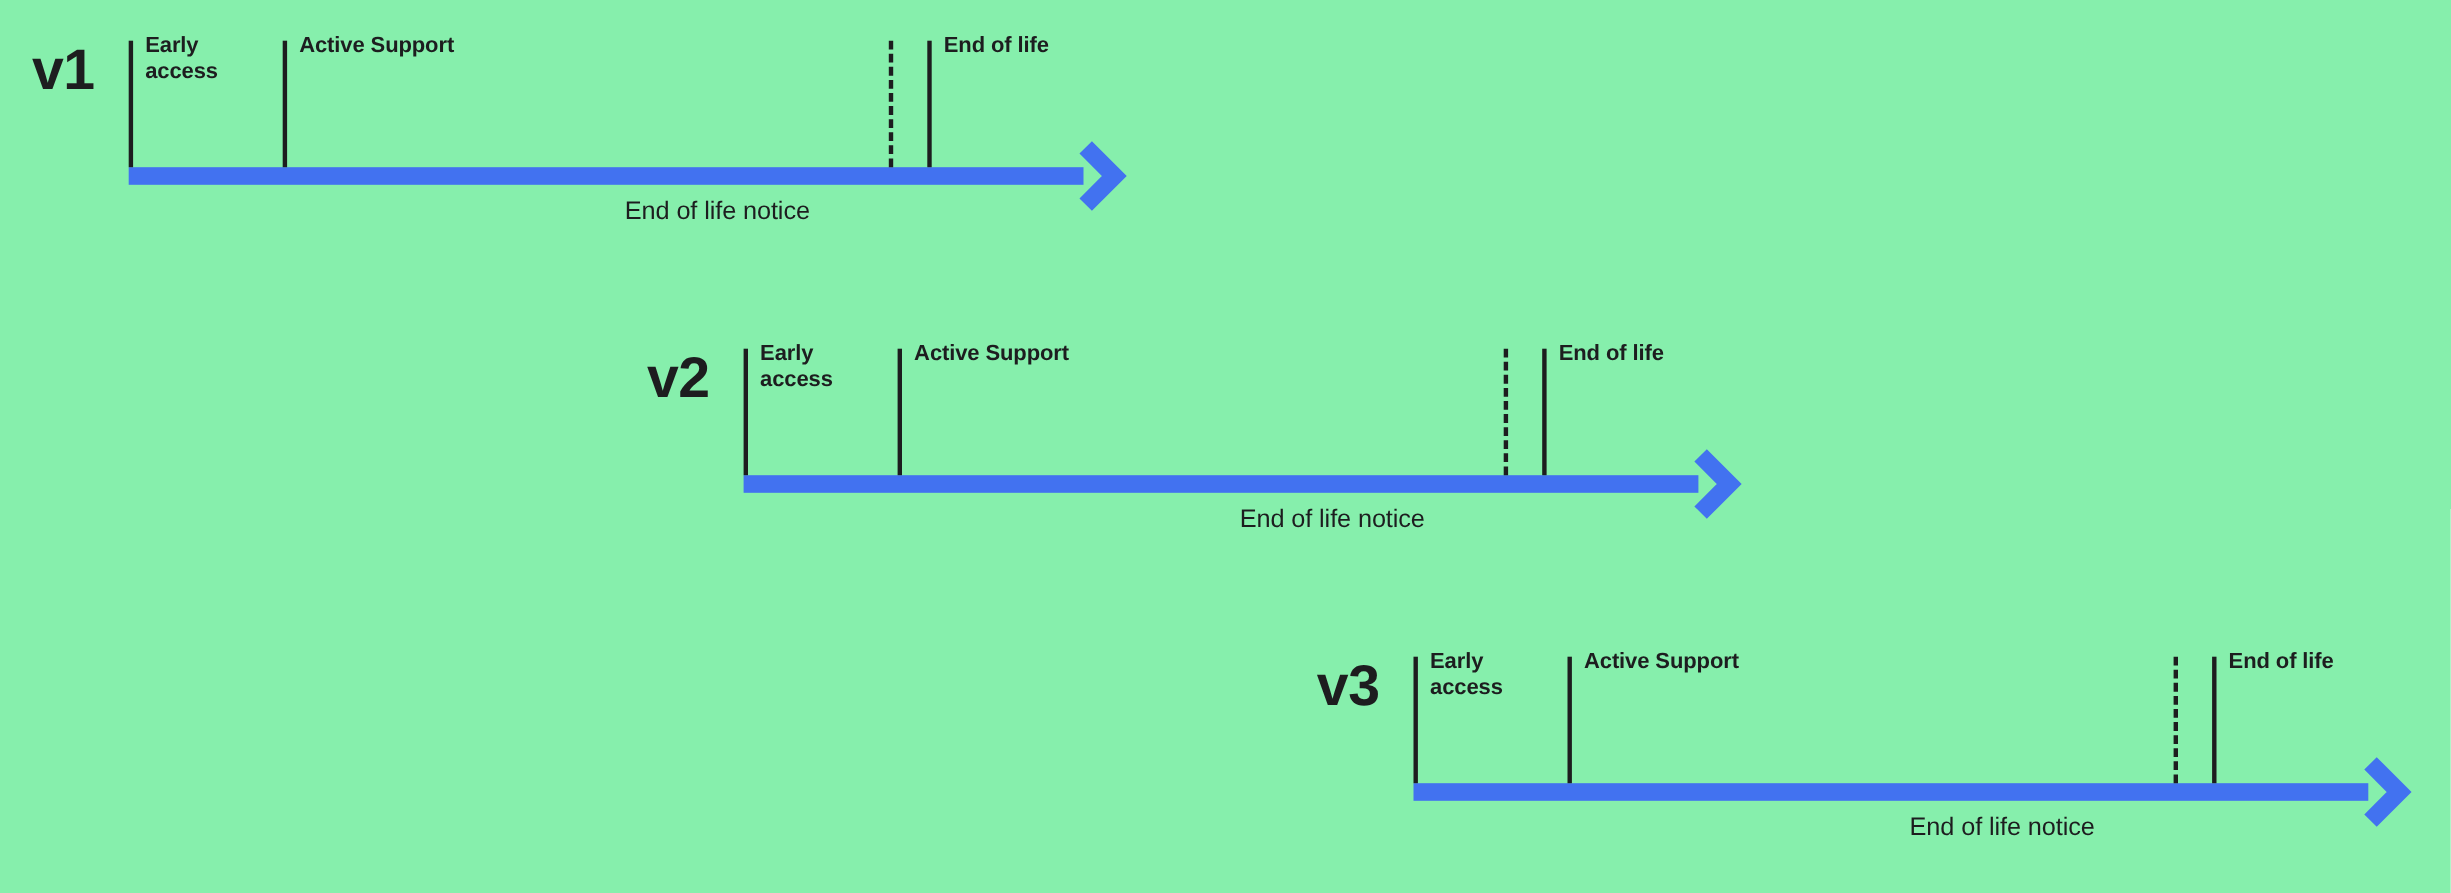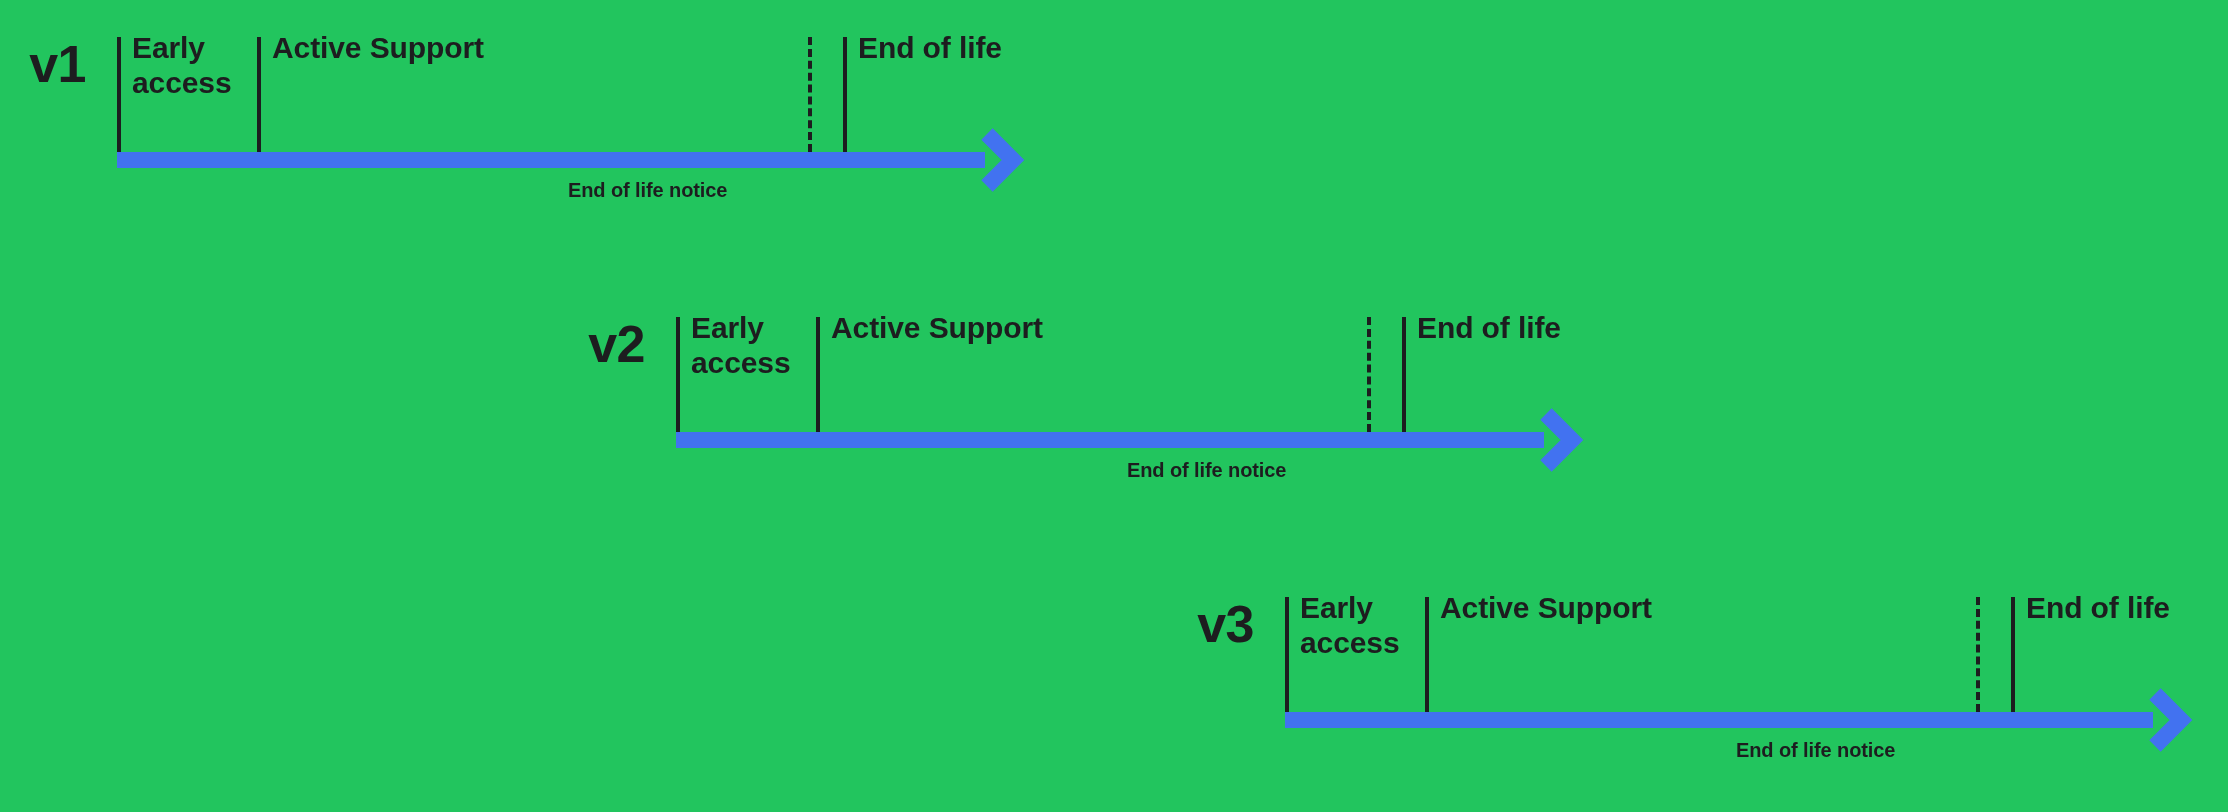--- a/index.html
+++ b/index.html
@@ -69,43 +69,43 @@
   }
   .tick.dashed {
     background: none;
     border-left: 4px dashed #1d1d1f;
     width: 0;
   }
 
   
   .phase-label {
     position: absolute;
-    font-size: 30px;
+    font-size: 20px;
     font-weight: 700;
     color: #1d1d1f;
     line-height: 1.18;
     white-space: pre-line;
     letter-spacing: -0.1px;
   }
 
   
   .notice-label {
     position: absolute;
-    font-size: 20px;
-    font-weight: 700;
+    font-size: 23px;
+    font-weight: 400;
     color: #1d1d1f;
     line-height: 1.2;
     white-space: nowrap;
     letter-spacing: -0.1px;
   }
 </style>
 </head>
 <body>
 
-<div id="diagram" style="width: 2228px; height: 812px; background: #22c55e;">
+<div id="diagram" style="width: 2228px; height: 812px; background: #86efac;">
     <div class="timeline-row" style="left: 0px; top: 0px; width: 1078px;">
       <div class="version-label">v1</div>
       <div class="lifecycle-bar" style="left: 117px; top: 152px; width: 868px; height: 16px; background: rgb(66, 114, 240);"></div>
       <div class="arrow-head" style="left: 967px; top: 128px; width: 64px; height: 64px;">
         <svg width="64" height="64" viewBox="0 0 64 64">
           <path d="M20 6 L46 32 L20 58" fill="none" stroke="#4272f0" stroke-width="16" stroke-linecap="butt" stroke-linejoin="miter"></path>
         </svg>
       </div>
       <div class="tick" style="left: 117px; top: 37px; height: 115px;"></div>
       <div class="tick" style="left: 257px; top: 37px; height: 115px;"></div>

